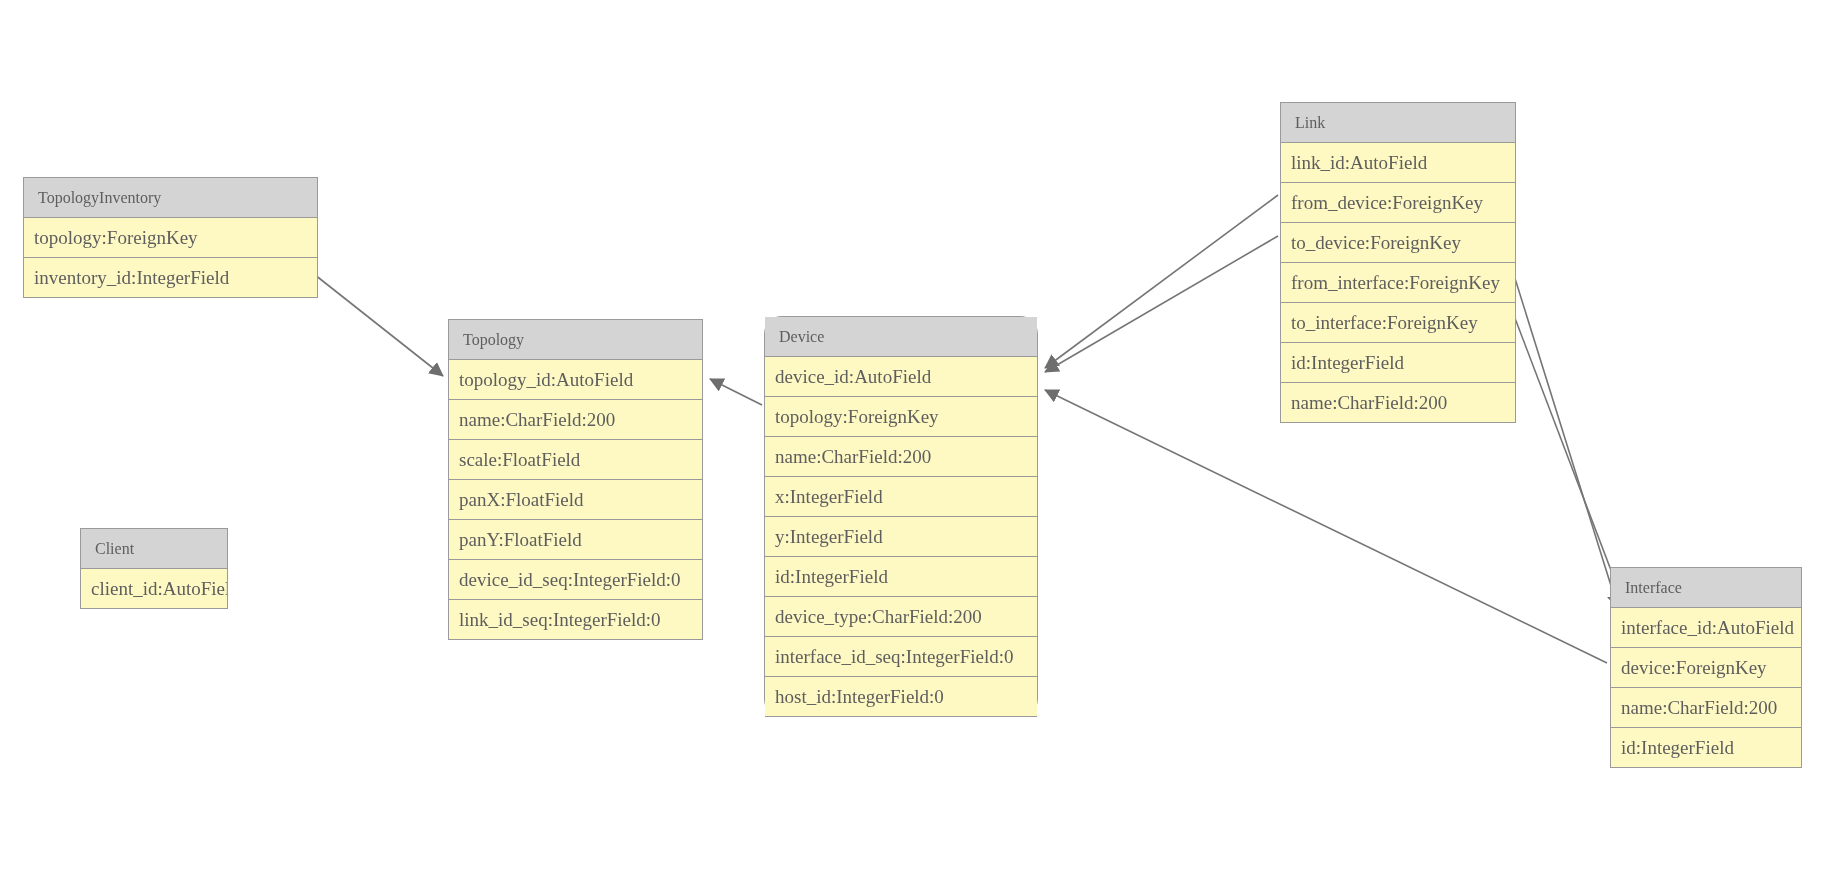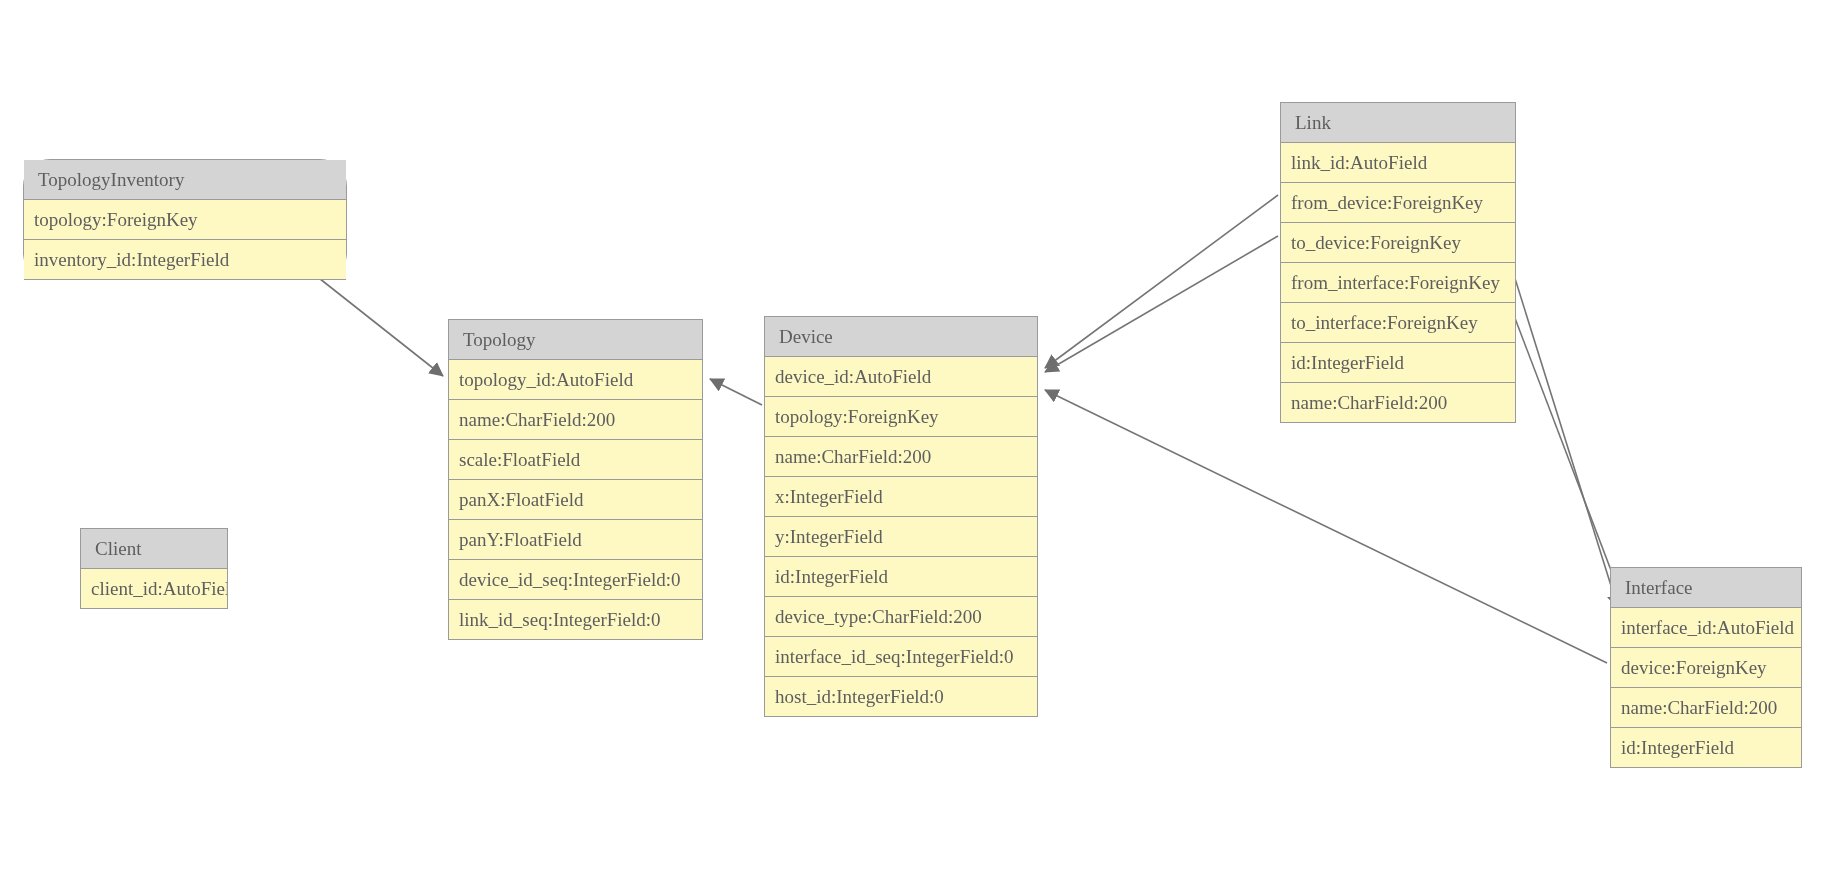--- a/index.html
+++ b/index.html
@@ -32,21 +32,21 @@
     box-sizing: border-box;
     background: #ffffff;
     border: 1px solid #9a9a9a;
     border-bottom: none;
   }
   .entity-header {
     box-sizing: border-box;
     background: #d4d4d4;
     border-bottom: 1px solid #9a9a9a;
     color: #5e5e5e;
-    font-size: 19px;
+    font-size: 16px;
     line-height: 40px;
     height: 40px;
     padding: 0 0 0 14px;
     white-space: nowrap;
     overflow: hidden;
   }
   .entity-field {
     box-sizing: border-box;
     background: #fef9c3;
     border-bottom: 1px solid #9a9a9a;
@@ -74,21 +74,21 @@
         <polyline points="305,267 443,376" fill="none" stroke="#757575" stroke-width="1.6" marker-end="url(#arrowhead)"></polyline>
         <polyline points="762,405 710,379" fill="none" stroke="#757575" stroke-width="1.6" marker-end="url(#arrowhead)"></polyline>
         <polyline points="1278,195 1045,368" fill="none" stroke="#757575" stroke-width="1.6" marker-end="url(#arrowhead)"></polyline>
         <polyline points="1278,236 1045,372" fill="none" stroke="#757575" stroke-width="1.6" marker-end="url(#arrowhead)"></polyline>
         <polyline points="1607,663 1045,390" fill="none" stroke="#757575" stroke-width="1.6" marker-end="url(#arrowhead)"></polyline>
         <polyline points="1513,272 1618,608" fill="none" stroke="#757575" stroke-width="1.6" marker-end="url(#arrowhead)"></polyline>
         <polyline points="1513,313 1625,607" fill="none" stroke="#757575" stroke-width="1.6" marker-end="url(#arrowhead)"></polyline>
       </g>
   </svg>
 
-  <div class="entity" style="left: 23px; top: 159px; width: 324px; border-radius: 27px;">
+  <div class="entity" style="left: 23px; top: 177px; width: 295px;">
     <div class="entity-header">TopologyInventory</div>
     <div class="entity-fields">
         <div class="entity-field">topology:ForeignKey</div>
         <div class="entity-field">inventory_id:IntegerField</div>
       </div>
   </div>
 
   <div class="entity" style="left: 80px; top: 528px; width: 148px;">
     <div class="entity-header">Client</div>
     <div class="entity-fields">
@@ -102,21 +102,21 @@
         <div class="entity-field">topology_id:AutoField</div>
         <div class="entity-field">name:CharField:200</div>
         <div class="entity-field">scale:FloatField</div>
         <div class="entity-field">panX:FloatField</div>
         <div class="entity-field">panY:FloatField</div>
         <div class="entity-field">device_id_seq:IntegerField:0</div>
         <div class="entity-field">link_id_seq:IntegerField:0</div>
       </div>
   </div>
 
-  <div class="entity" style="left: 764px; top: 316px; width: 274px;">
+  <div class="entity" style="left: 764px; top: 316px; width: 274px; border-radius: 18px;">
     <div class="entity-header">Device</div>
     <div class="entity-fields">
         <div class="entity-field">device_id:AutoField</div>
         <div class="entity-field">topology:ForeignKey</div>
         <div class="entity-field">name:CharField:200</div>
         <div class="entity-field">x:IntegerField</div>
         <div class="entity-field">y:IntegerField</div>
         <div class="entity-field">id:IntegerField</div>
         <div class="entity-field">device_type:CharField:200</div>
         <div class="entity-field">interface_id_seq:IntegerField:0</div>

